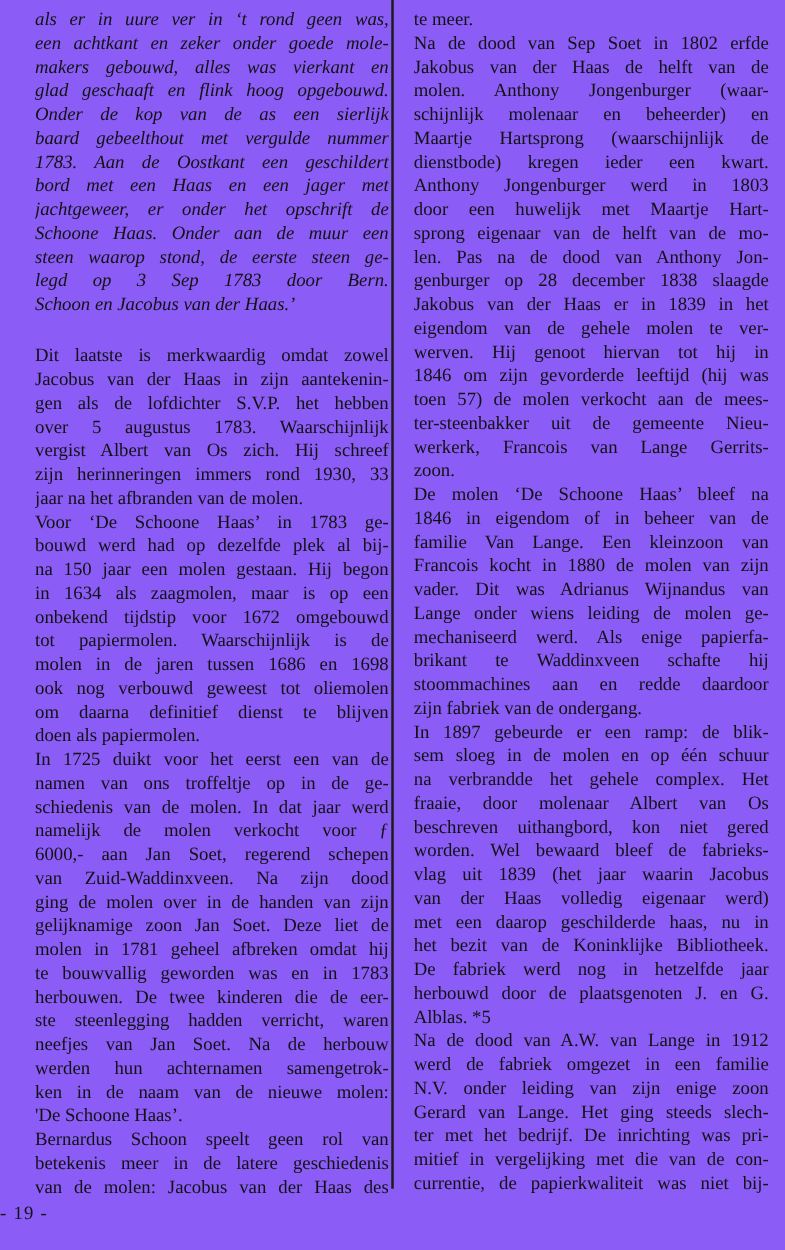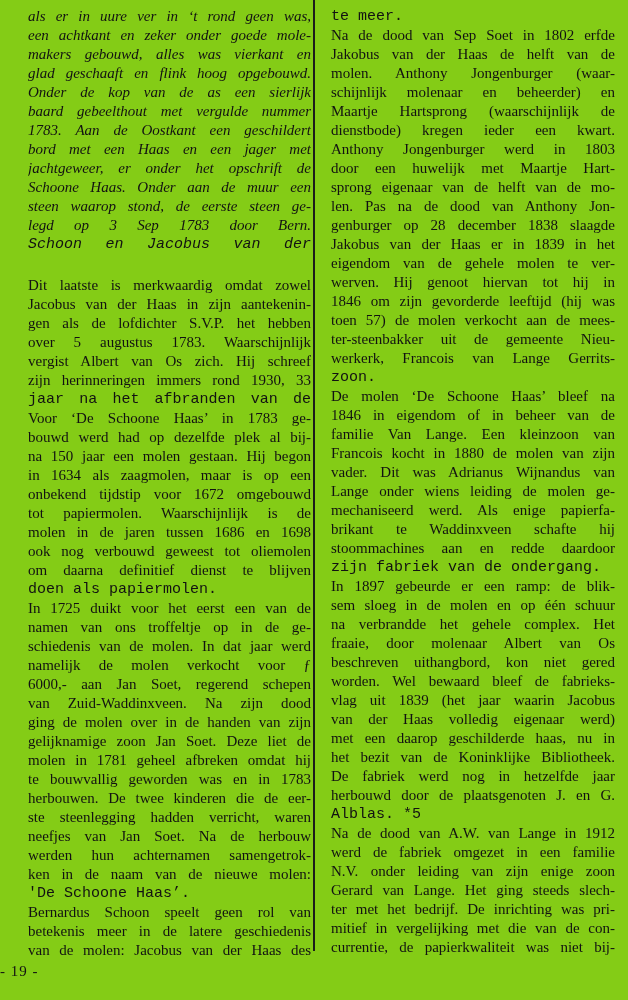--- a/index.html
+++ b/index.html
@@ -4,21 +4,21 @@
 <style>
   html, body {
     margin: 0;
     padding: 0;
     background: #e8e8e6;
   }
   .page {
     position: relative;
     width: 628px;
     height: 1000px;
-    background: #84cc16;
+    background: #8b5cf6;
     color: #121212;
     font-family: "Liberation Serif", serif;
     overflow: hidden;
   }
   .col {
     position: absolute;
     top: 7px;
     font-size: 15px;
     line-height: 19px;
   }
@@ -27,21 +27,21 @@
   .para { margin: 0; }
   .para.gap { margin-top: 22px; }
   .para.italic { font-style: italic; }
   .line {
     text-align: justify;
     text-align-last: justify;
     white-space: normal;
     overflow: hidden;
     height: 19px;
   }
-  .line.last { text-align-last: left; font-family: Liberation Mono, monospace; }
+  .line.last { text-align-last: left; }
   .divider {
     position: absolute;
     left: 313px;
     top: 0;
     width: 2px;
     height: 951px;
     background: #1c1c1c;
   }
   .page-number {
     position: absolute;

